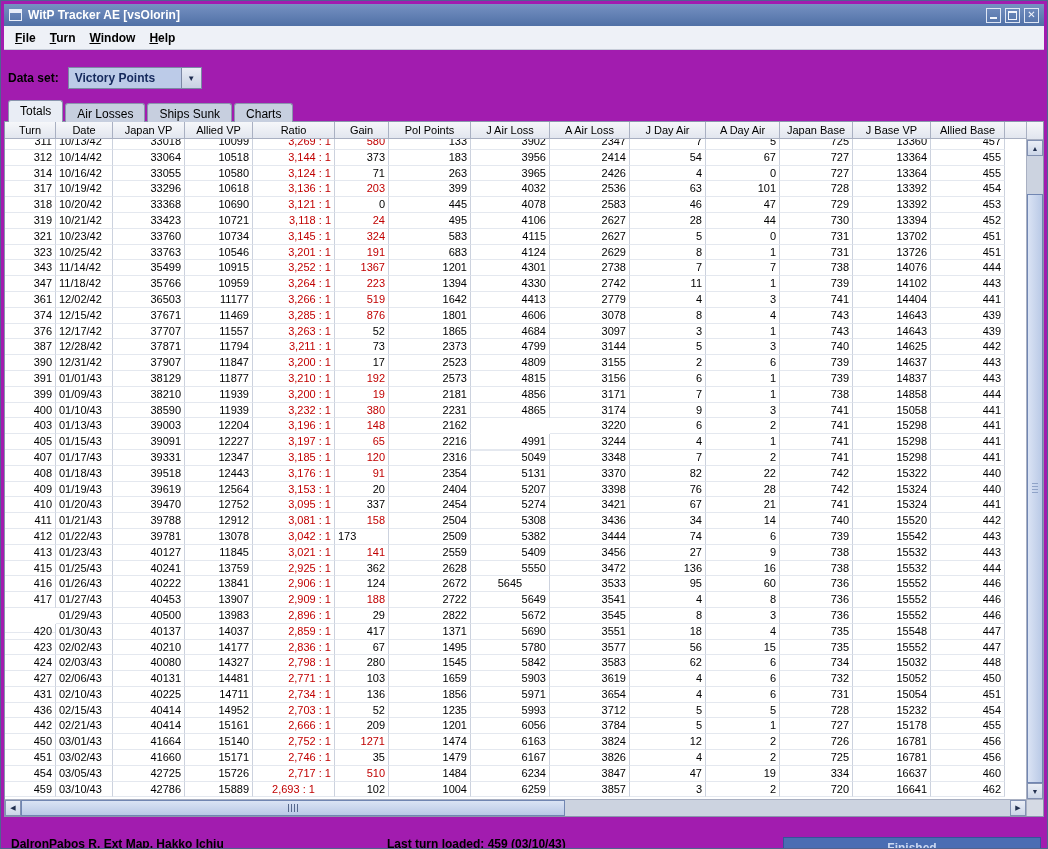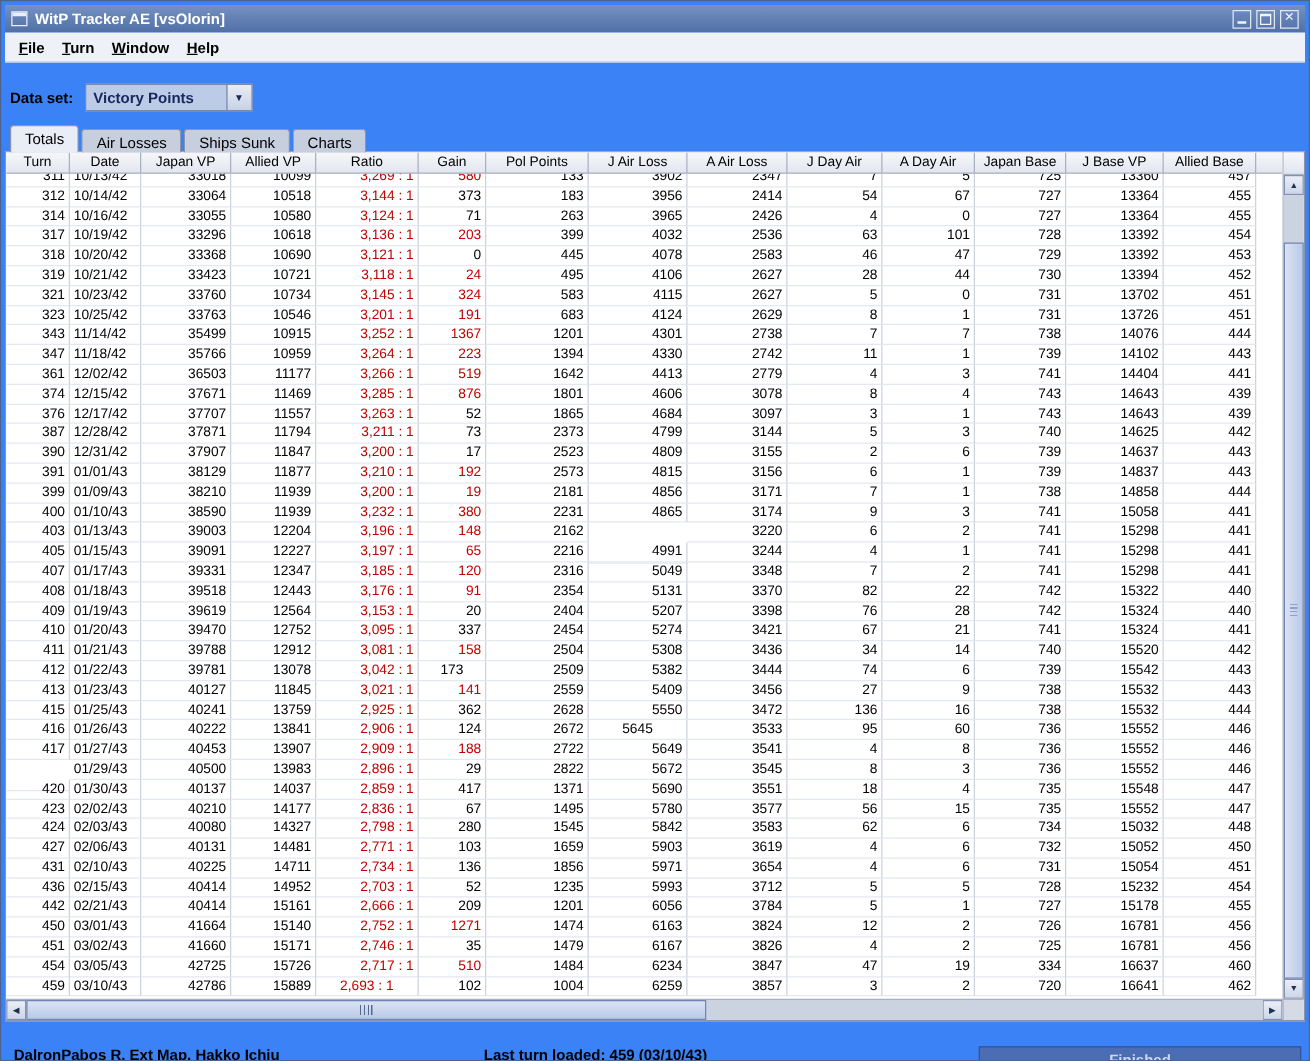--- a/index.html
+++ b/index.html
@@ -1,18 +1,18 @@
 <!DOCTYPE html>
 <html><head>
 <meta charset="utf-8">
 <style>
   * { margin:0; padding:0; }
   body { background:#aab3c6; font-family:"Liberation Sans", sans-serif; }
   .window { width:1048px; height:849px; box-sizing:border-box; border:1px solid #4f6391;
-            background:#3b82f6; position:relative; overflow:hidden; }
+            background:#a21caf; position:relative; overflow:hidden; }
 
   
   .titlebar { height:22px; margin:3px 3px 0 3px; background:linear-gradient(to bottom,#7691c2,#5070a6);
               display:flex; align-items:center; padding:0 5px; }
   .app-icon { width:13px; height:12px; border:1px solid #e9eef9; box-sizing:border-box; background:transparent; }
   .app-icon::before { content:""; display:block; height:3px; background:#e9eef9; }
   .title { color:#ffffff; font-size:12px; font-weight:bold; margin-left:6px; flex:1;
            white-space:nowrap; overflow:hidden; }
   .controls { display:flex; gap:4px; align-items:center; }
   .ctrl { width:15px; height:15px; box-sizing:border-box; border:1px solid #dfe6f4; color:#f2f5fc;
@@ -569,21 +569,21 @@
                 <div class="tcell" style="width: 78px; text-align: right;">15520</div>
                 <div class="tcell" style="width: 74px; text-align: right;">442</div>
                 <div class="tcell filler"></div>
               </div>
               <div class="trow">
                 <div class="tcell" style="width: 51px; text-align: right;">412</div>
                 <div class="tcell" style="width: 57px; text-align: left;">01/22/43</div>
                 <div class="tcell" style="width: 72px; text-align: right;">39781</div>
                 <div class="tcell" style="width: 68px; text-align: right;">13078</div>
                 <div class="tcell red" style="width: 82px; text-align: right;">3,042 : 1</div>
-                <div class="tcell" style="width: 54px; text-align: center;">173</div>
+                <div class="tcell" style="width: 54px; text-align: left;">173</div>
                 <div class="tcell" style="width: 82px; text-align: right;">2509</div>
                 <div class="tcell" style="width: 79px; text-align: right;">5382</div>
                 <div class="tcell" style="width: 80px; text-align: right;">3444</div>
                 <div class="tcell" style="width: 76px; text-align: right;">74</div>
                 <div class="tcell" style="width: 74px; text-align: right;">6</div>
                 <div class="tcell" style="width: 73px; text-align: right;">739</div>
                 <div class="tcell" style="width: 78px; text-align: right;">15542</div>
                 <div class="tcell" style="width: 74px; text-align: right;">443</div>
                 <div class="tcell filler"></div>
               </div>

